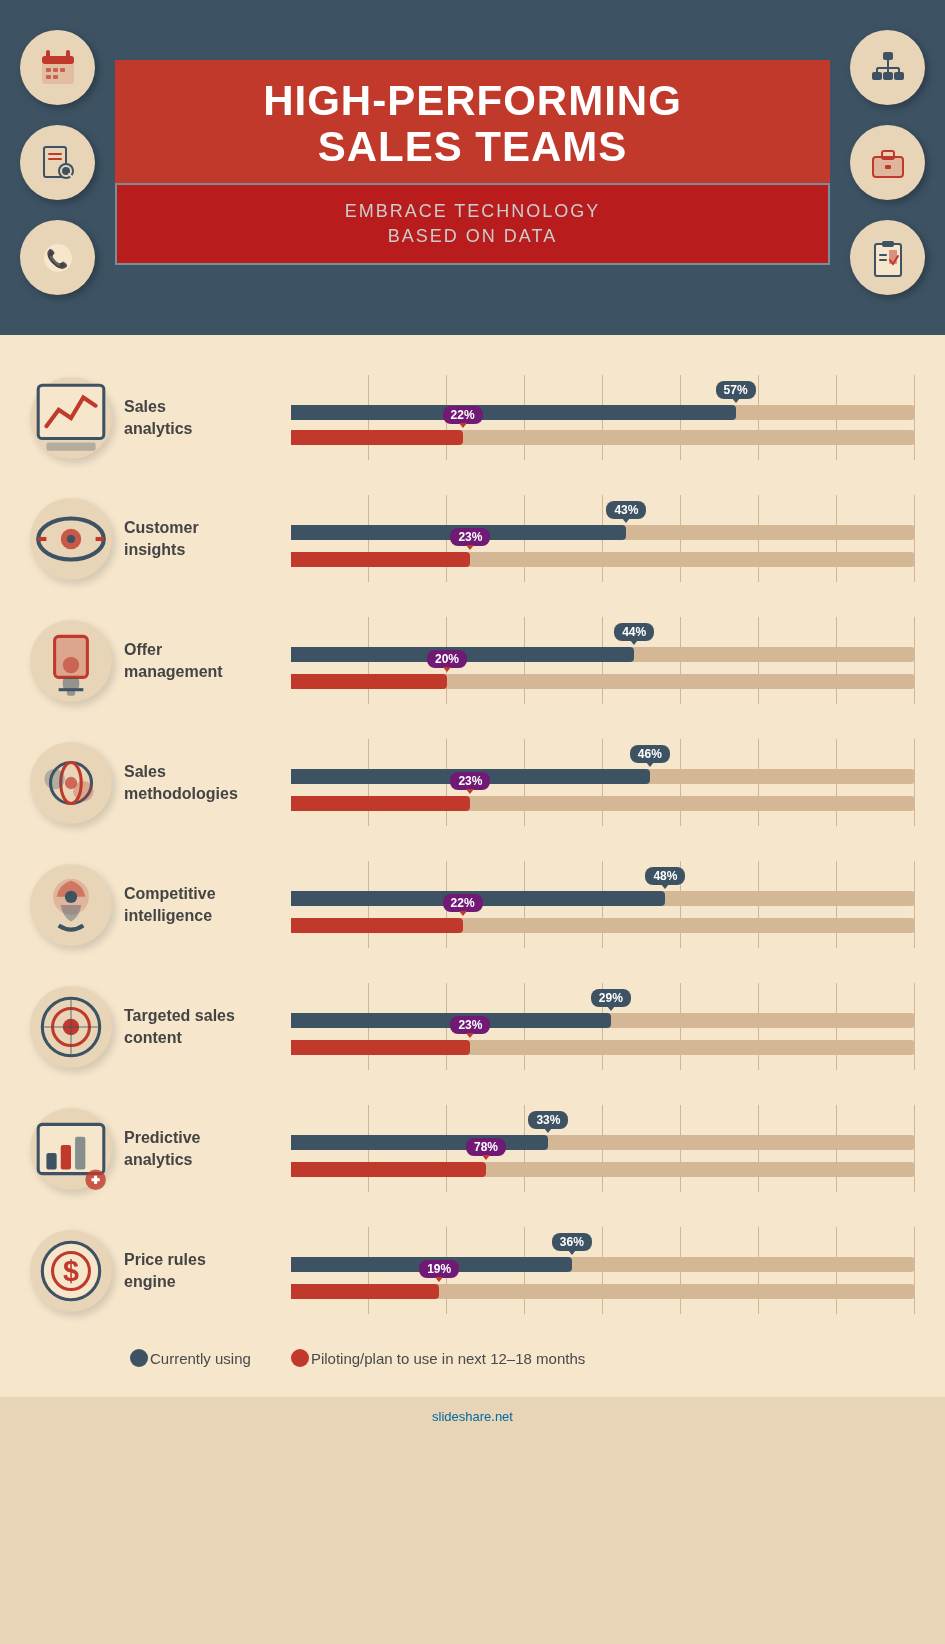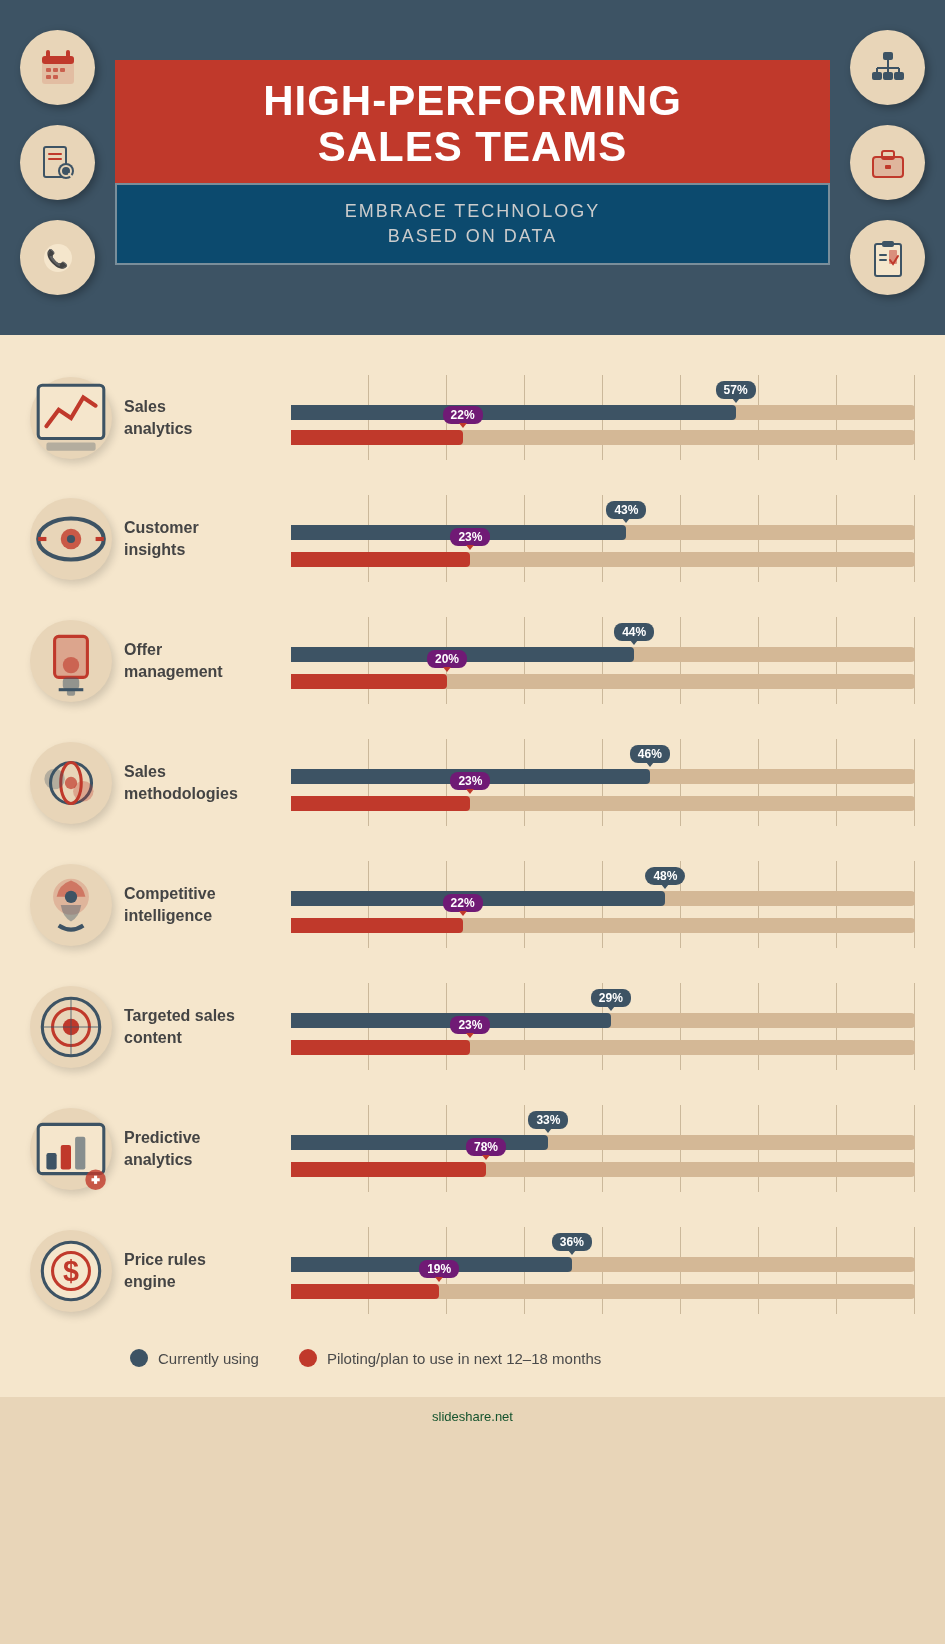--- a/index.html
+++ b/index.html
@@ -36,21 +36,21 @@
     }
     .title-box h1 {
       color: white;
       font-size: 42px;
       font-weight: 900;
       line-height: 1.1;
       text-transform: uppercase;
       letter-spacing: 1px;
     }
     .subtitle-box {
-      background: #0c4a6e;
+      background: #b91c1c;
       border: 2px solid #7a8e9a;
       padding: 14px 20px;
     }
     .subtitle-box p {
       color: #ccc;
       font-size: 18px;
       text-transform: uppercase;
       letter-spacing: 2px;
       line-height: 1.4;
     }
@@ -86,39 +86,39 @@
     
     .legend {
       display: flex;
       gap: 40px;
       margin-top: 30px;
       padding-left: 100px;
     }
     .legend-item {
       display: flex;
       align-items: center;
-      gap: 10px;
+      gap: 2px;
       font-size: 15px;
       color: #4a4a4a;
     }
     .legend-dot {
       width: 18px;
       height: 18px;
       border-radius: 50%;
     }
     .legend-dot-dark { background: #3d5364; }
     .legend-dot-red { background: #c0392b; }
 
     
     .footer {
       background: #e8d5b8;
       text-align: center;
       padding: 12px;
       font-size: 13px;
-      color: #14532d;
+      color: #0369a1;
     }
 
     .chart-section {
       display: flex;
       align-items: center;
       margin-bottom: 35px;
       gap: 12px;
     }
     .section-icon {
       width: 82px;
@@ -455,21 +455,21 @@
         <div class="grid-col"></div>
         <div class="grid-col"></div>
         <div class="grid-col"></div>
         <div class="grid-col"></div>
         <div class="grid-col"></div>
       </div>
 
       <div class="bar-line" style="margin-bottom:12px;">
         <div class="bar-line-bg"></div>
         <div class="bar-line-fill bar-dark" style="width:60%;"></div>
-        <div class="bar-tag tag-dark" style="left:60%;border-radius:9px;">48%</div>
+        <div class="bar-tag tag-dark" style="left:60%;">48%</div>
       </div>
 
       <div class="bar-line">
         <div class="bar-line-bg"></div>
         <div class="bar-line-fill" style="width:27.500000000000004%; background:#c0392b;"></div>
         <div class="bar-tag tag-red" style="left:27.500000000000004%;">22%</div>
       </div>
     </div>
   </div>
       <div class="chart-section">

